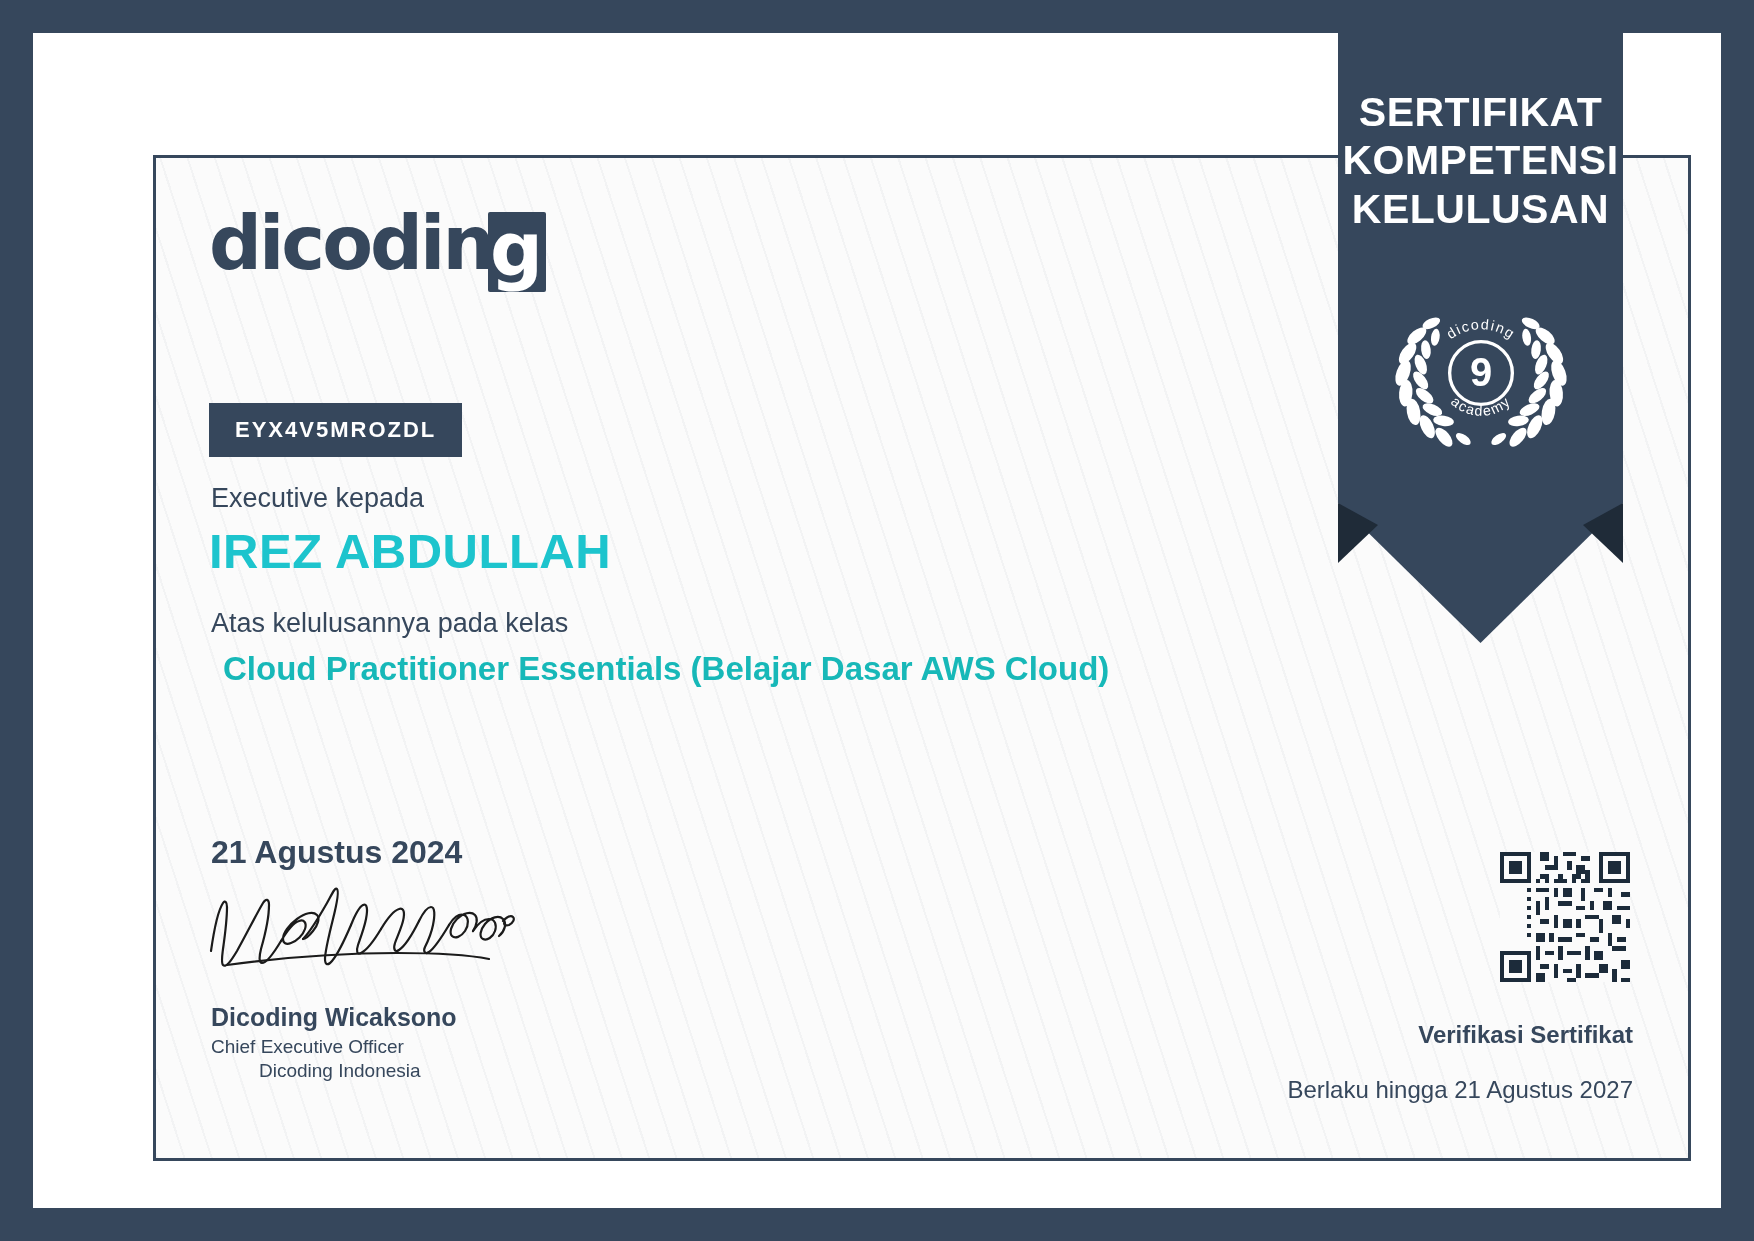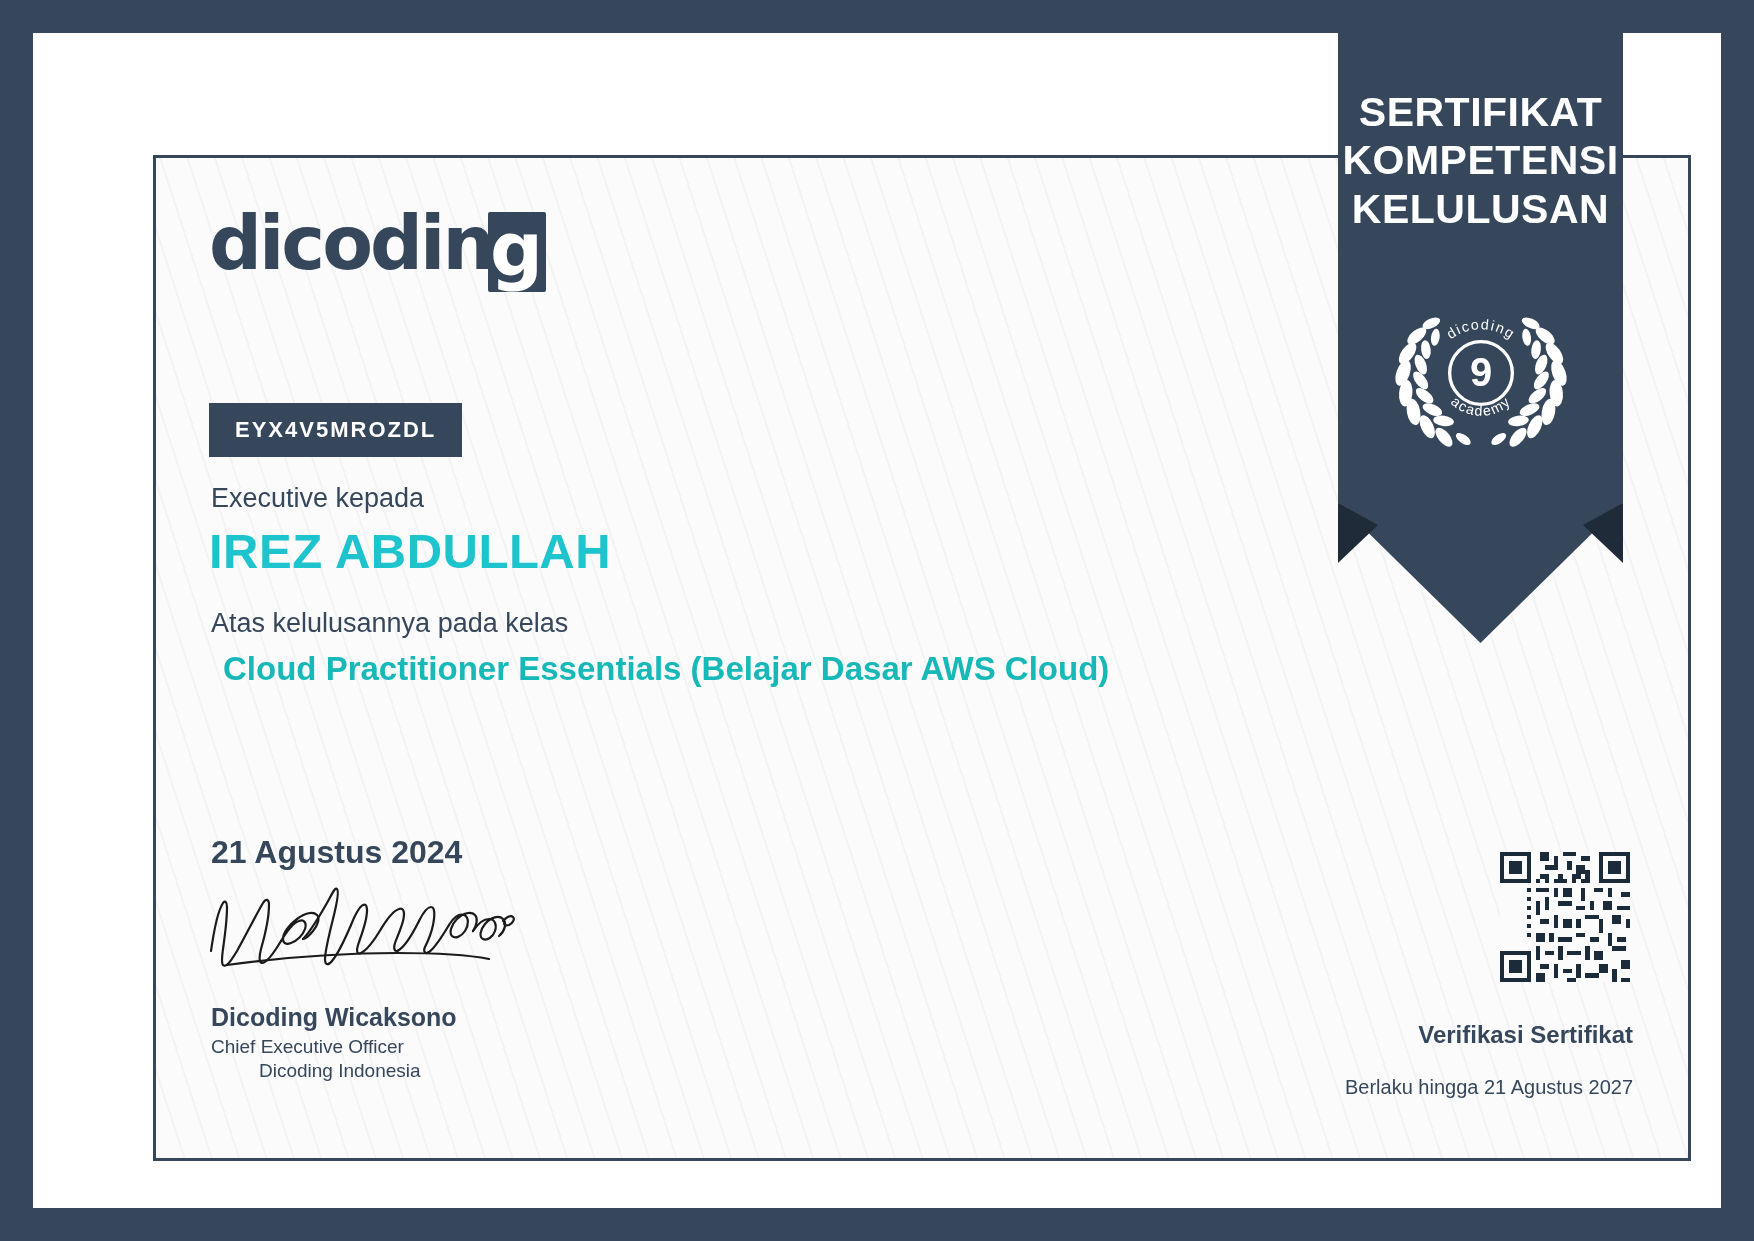--- a/index.html
+++ b/index.html
@@ -191,21 +191,21 @@
     right: 55px;
     top: 885px;
     font-size: 20px;
     color: #36475c;
     text-align: right;
   }
   .verify-valid {
     position: absolute;
     right: 55px;
     top: 918px;
-    font-size: 20px;
+    font-size: 24px;
     color: #36475c;
     text-align: right;
   }
 
   
   .ribbon {
     position: absolute;
     left: 1305px;
     top: 0;
     width: 285px;

